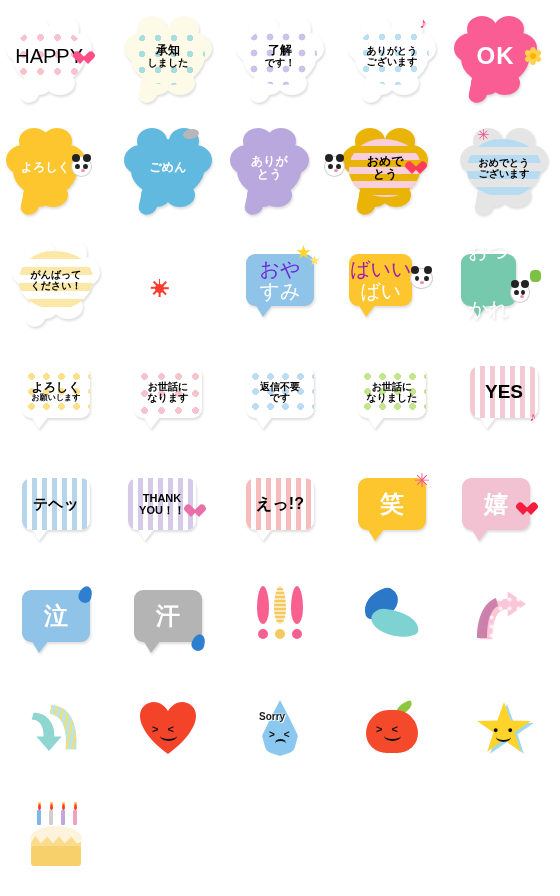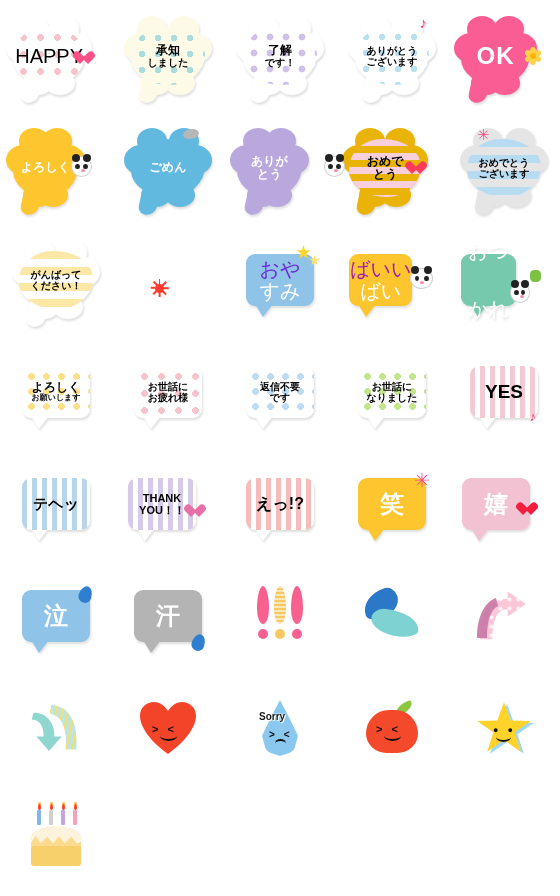--- a/index.html
+++ b/index.html
@@ -484,21 +484,21 @@
       </div>
     </div>
   </div>
 
   <div class="cell">
     <div class="sticker">
       <div class="bub rect" style="background:#ffffff;--tail:#ffffff;">
         <span class="tail"></span>
         <span class="pat dots-pink"></span>
         <span class="t sm">お世話に</span>
-        <span class="t sm">お疲れ様</span>
+        <span class="t sm">なります</span>
       </div>
     </div>
   </div>
 
   <div class="cell">
     <div class="sticker">
       <div class="bub rect" style="background:#ffffff;--tail:#ffffff;">
         <span class="tail"></span>
         <span class="pat dots-lblue"></span>
         <span class="t sm">返信不要</span>

